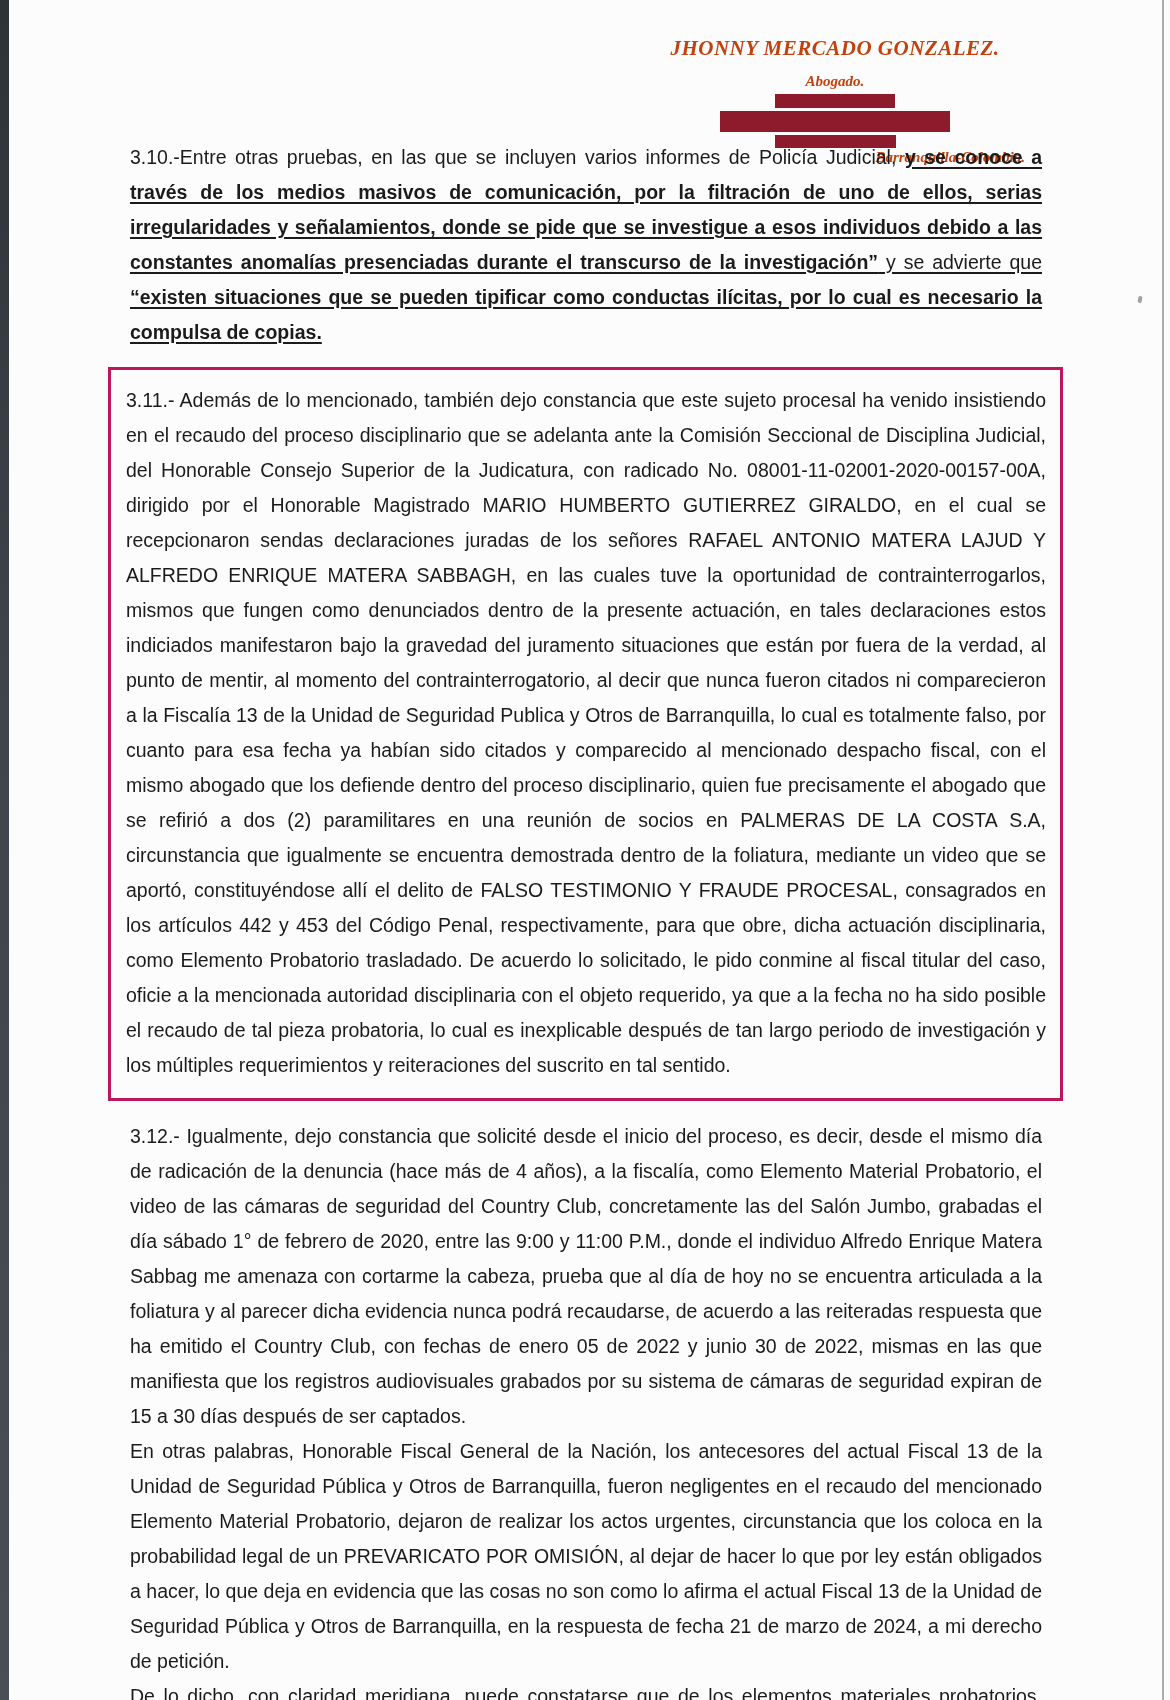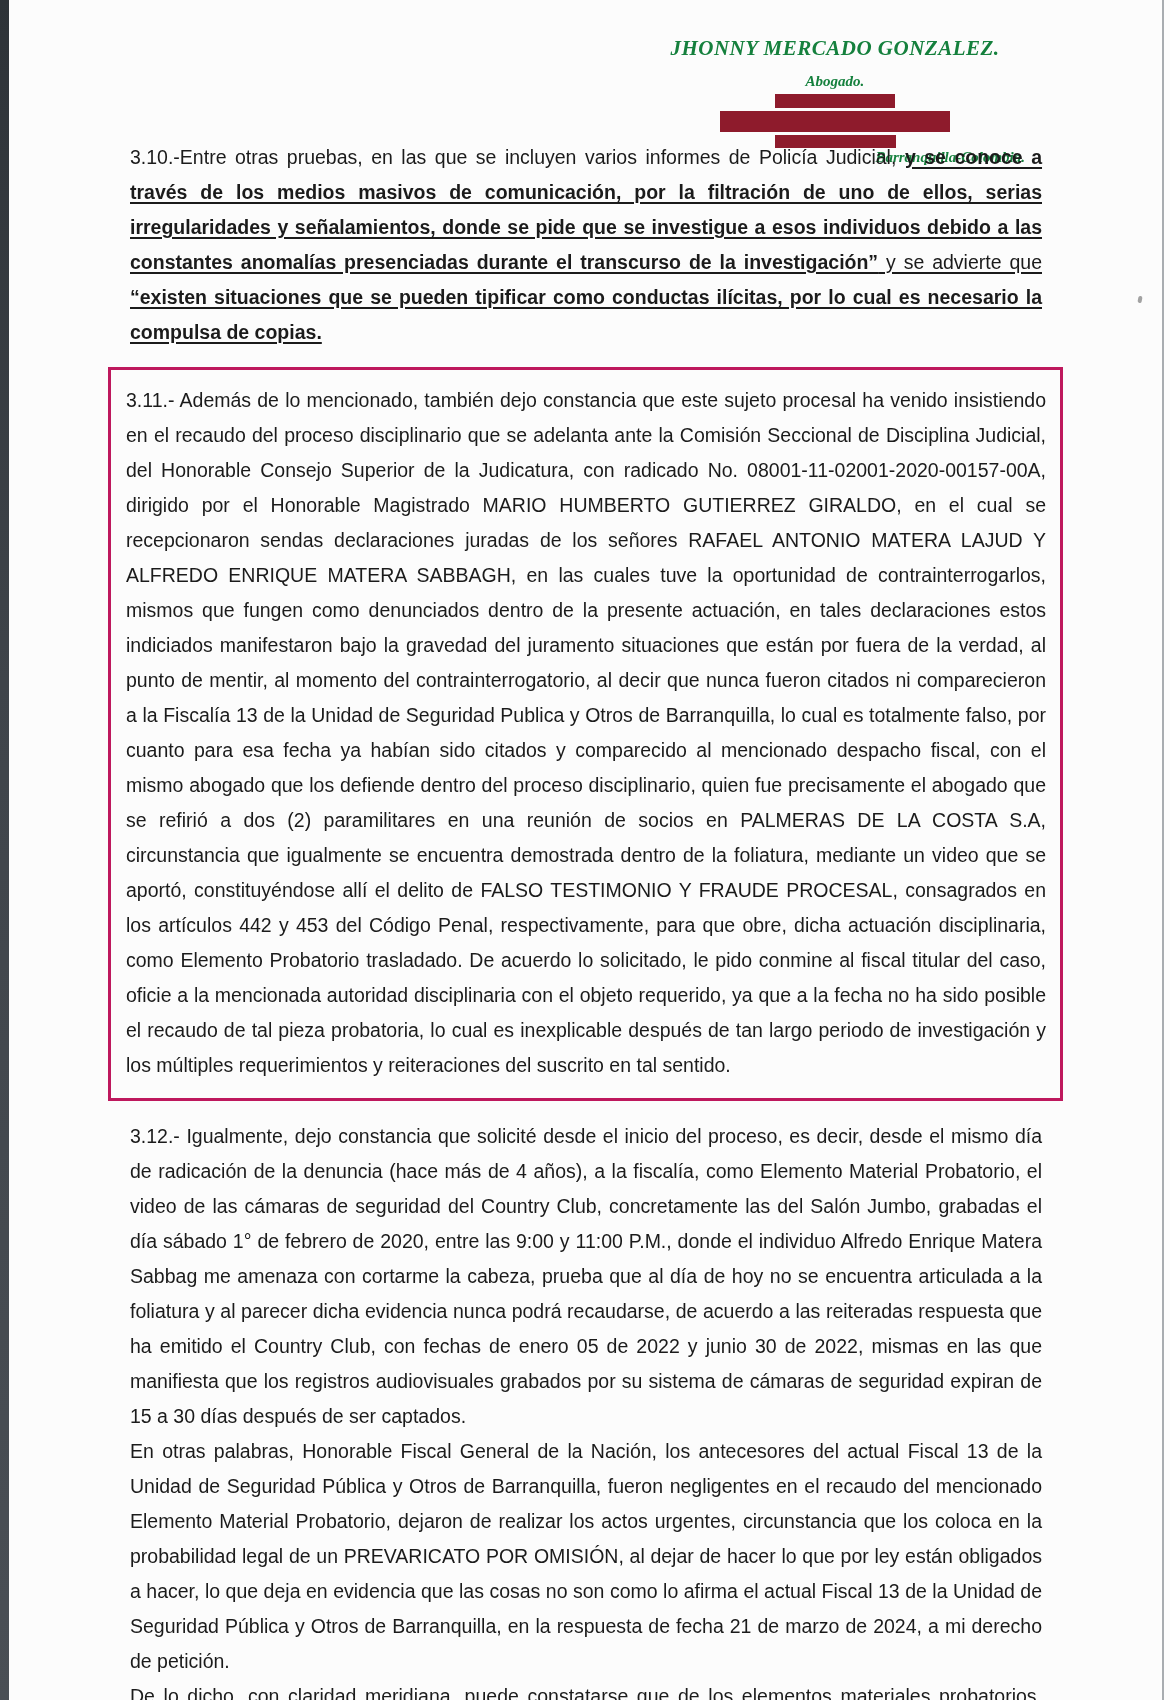--- a/index.html
+++ b/index.html
@@ -17,21 +17,21 @@
   }
   .edge-right {
     position:absolute; left:1162px; top:0; width:2px; height:1700px;
     background:#a8acb0;
   }
   
   .letterhead {
     position:absolute; top:36px; left:645px; width:380px;
     text-align:center;
     font-family:"Liberation Serif", serif;
-    color:#15803d;
+    color:#c2410c;
   }
   .lh-name { font-size:21px; font-weight:700; font-style:italic; letter-spacing:0.5px; }
   .lh-role { font-size:15px; font-weight:700; font-style:italic; margin-top:12px; }
   .bar { margin:4px auto 0 auto; background:#8e1b2c; }
   .bar1 { width:120px; height:14px; }
   .bar2 { width:230px; height:21px; margin-top:3px; }
   .bar3 { width:121px; height:13px; margin-top:3px; }
   .lh-loc { font-size:15px; font-weight:700; font-style:italic; margin-top:1px;text-align:right; }
   
   .content {

